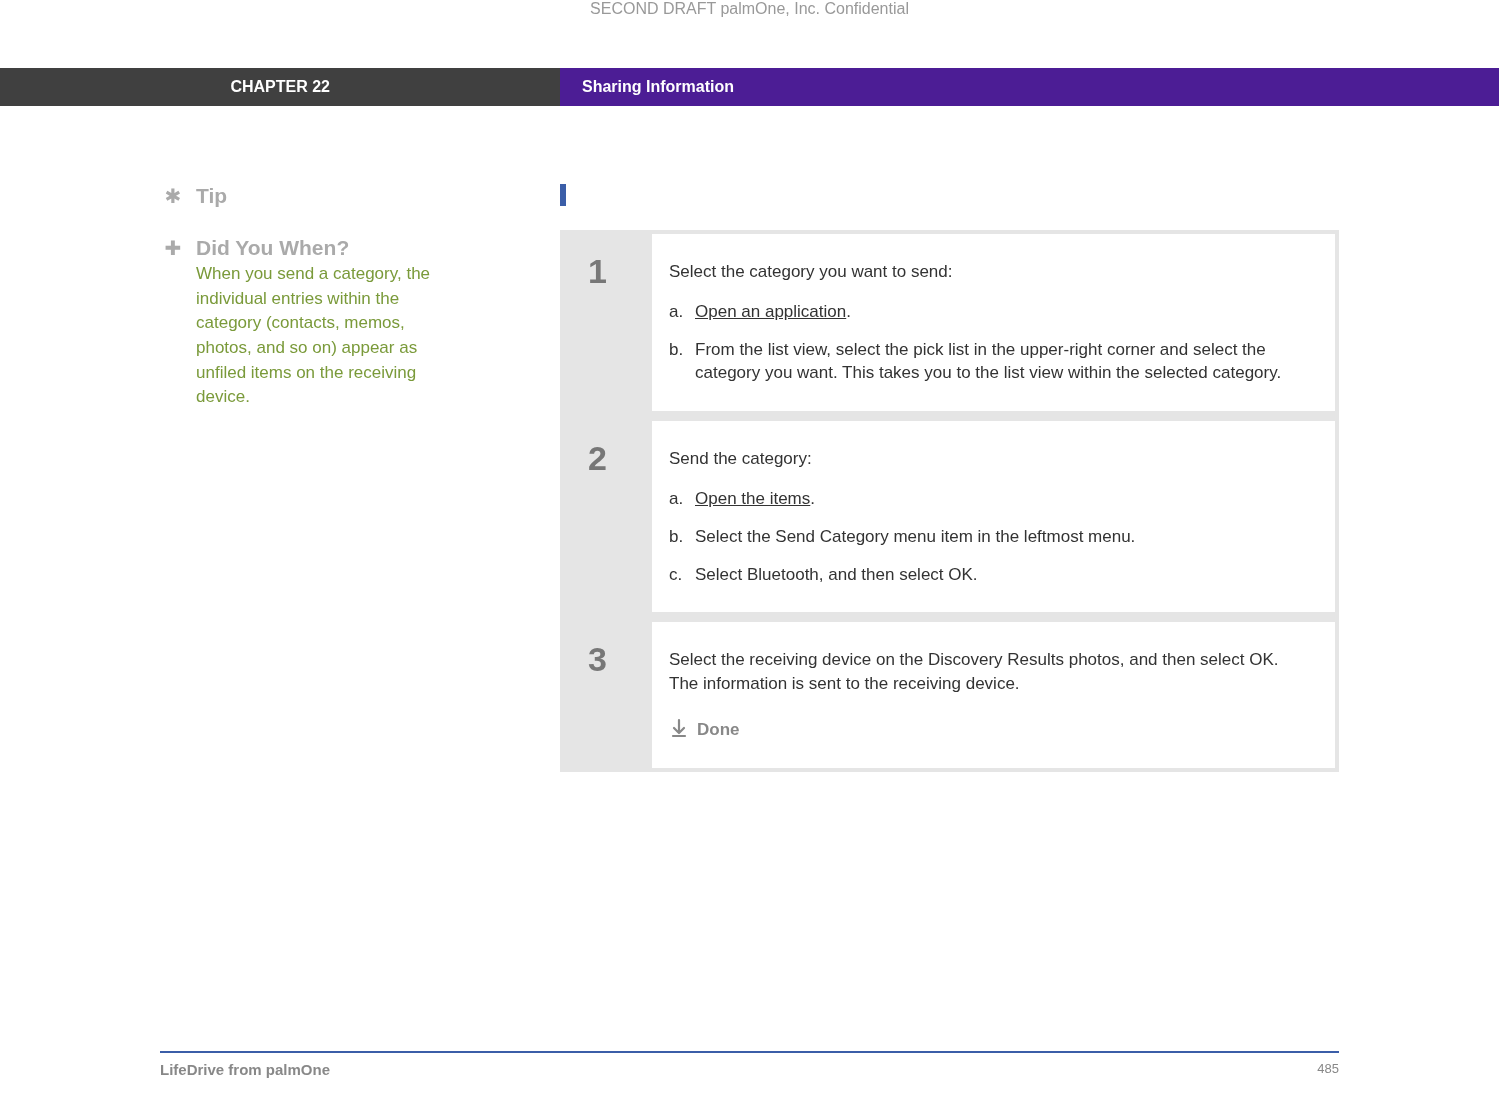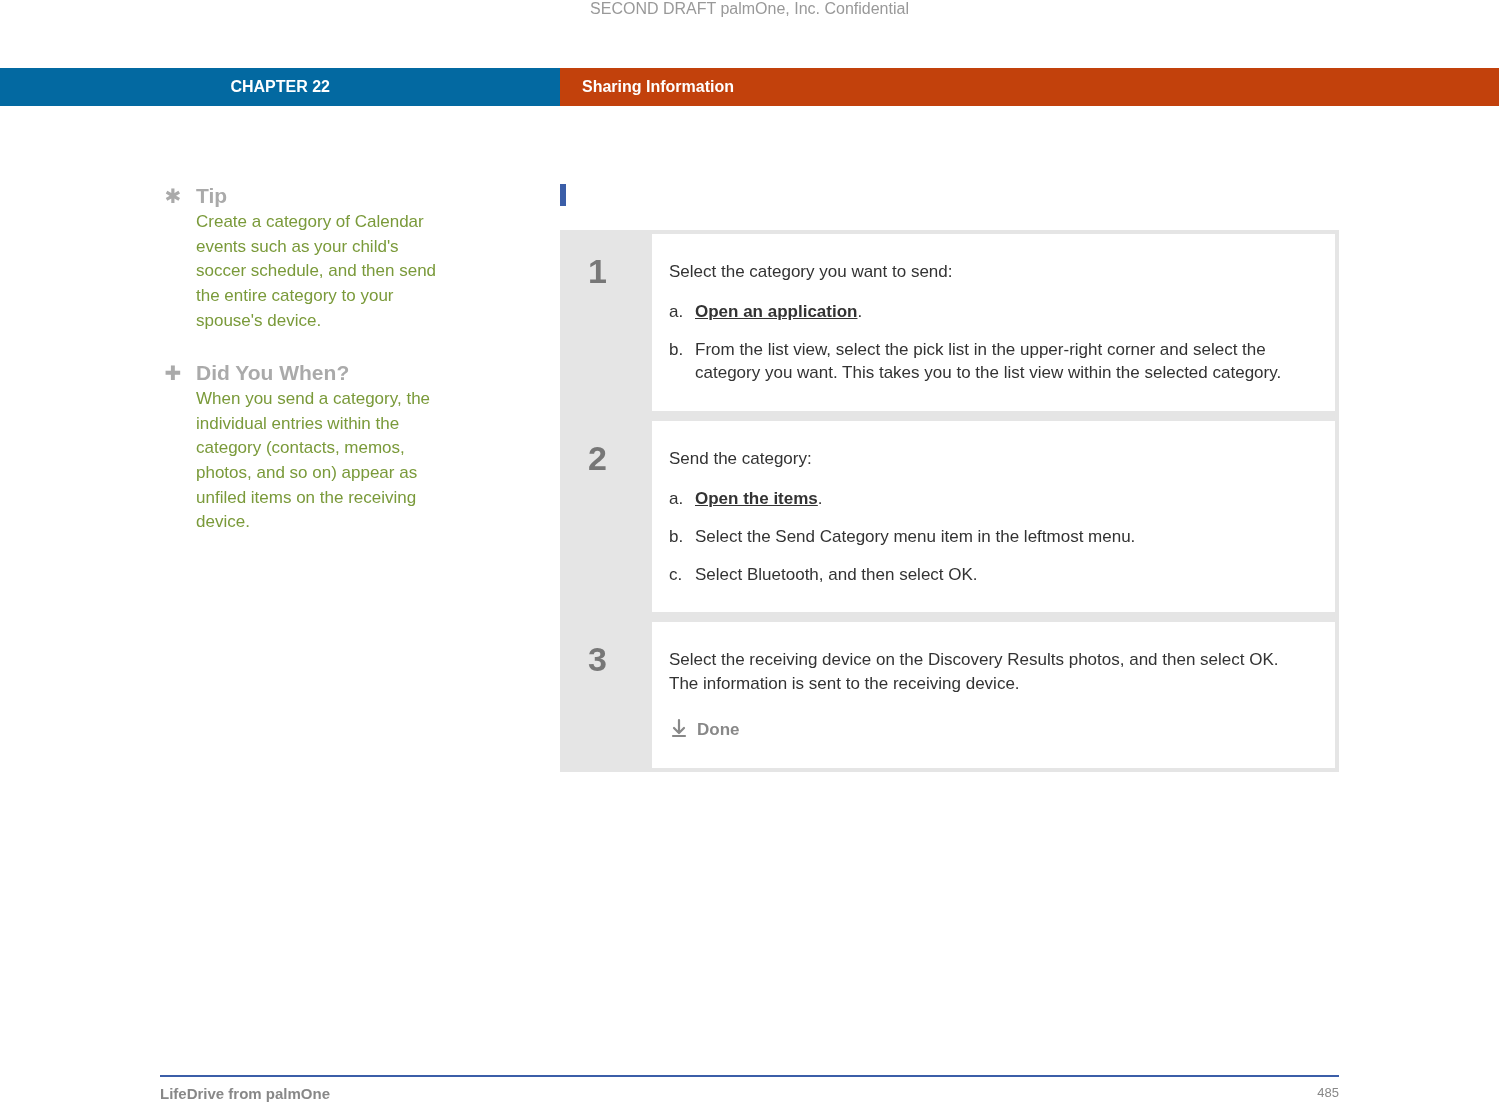--- a/index.html
+++ b/index.html
@@ -16,32 +16,32 @@
     color: #999;
     font-size: 16px;
     padding-top: 0;
     padding-bottom: 50px;
   }
   .chapter-bar {
     display: flex;
     height: 38px;
   }
   .chapter-left {
-    background: #0369a1;
+    background: #404040;
     color: #fff;
     font-weight: bold;
     font-size: 16px;
     flex: 0 0 560px;
     display: flex;
     align-items: center;
     justify-content: flex-end;
     padding-right: 230px;
   }
   .chapter-right {
-    background: #c2410c;
+    background: #4c1d95;
     color: #fff;
     font-weight: bold;
     font-size: 16px;
     flex: 1;
     display: flex;
     align-items: center;
     padding-left: 22px;
   }
   .main-area {
     display: flex;
@@ -119,32 +119,32 @@
     color: #333;
     font-size: 17px;
     line-height: 1.4;
   }
   .step-body p { margin-bottom: 16px; }
   .step-body p:last-child { margin-bottom: 0; }
   .sub-item { display: flex; margin-bottom: 14px; }
   .sub-item:last-child { margin-bottom: 0; }
   .sub-letter { flex: 0 0 26px; }
   .sub-text { flex: 1; }
-  .link-style { font-weight: bold; text-decoration: underline; color: #333; }
+  .link-style { font-weight: normal; text-decoration: underline; color: #333; }
   .done-row { display: flex; align-items: center; margin-top: 22px; }
   .done-icon {
     color: #888;
     font-size: 22px;
     margin-right: 8px;
     line-height: 1;
   }
   .done-label { color: #888; font-weight: bold; font-size: 17px; }
   .footer {
     position: absolute;
-    bottom: 17px;
+    bottom: 41px;
     left: 160px;
     right: 160px;
     border-top: 2px solid #3b5ea8;
     padding-top: 8px;
     display: flex;
     justify-content: space-between;
     color: #888;
     font-size: 15px;
     font-weight: bold;
   }
@@ -161,21 +161,20 @@
 </div>
 
 <div class="main-area">
 
   <div class="sidebar">
 
     <div class="side-block">
       <div class="side-icon">✱</div>
       <div class="side-content">
         <div class="side-heading">Tip</div>
-        <div class="side-text">Create a category of Calendar events such as your child's soccer schedule, and then send the entire category to your spouse's device.</div>
       </div>
     </div>
 
     <div class="side-block">
       <div class="side-icon">✚</div>
       <div class="side-content">
         <div class="side-heading">Did You When?</div>
         <div class="side-text">When you send a category, the individual entries within the category (contacts, memos, photos, and so on) appear as unfiled items on the receiving device.</div>
       </div>
     </div>

